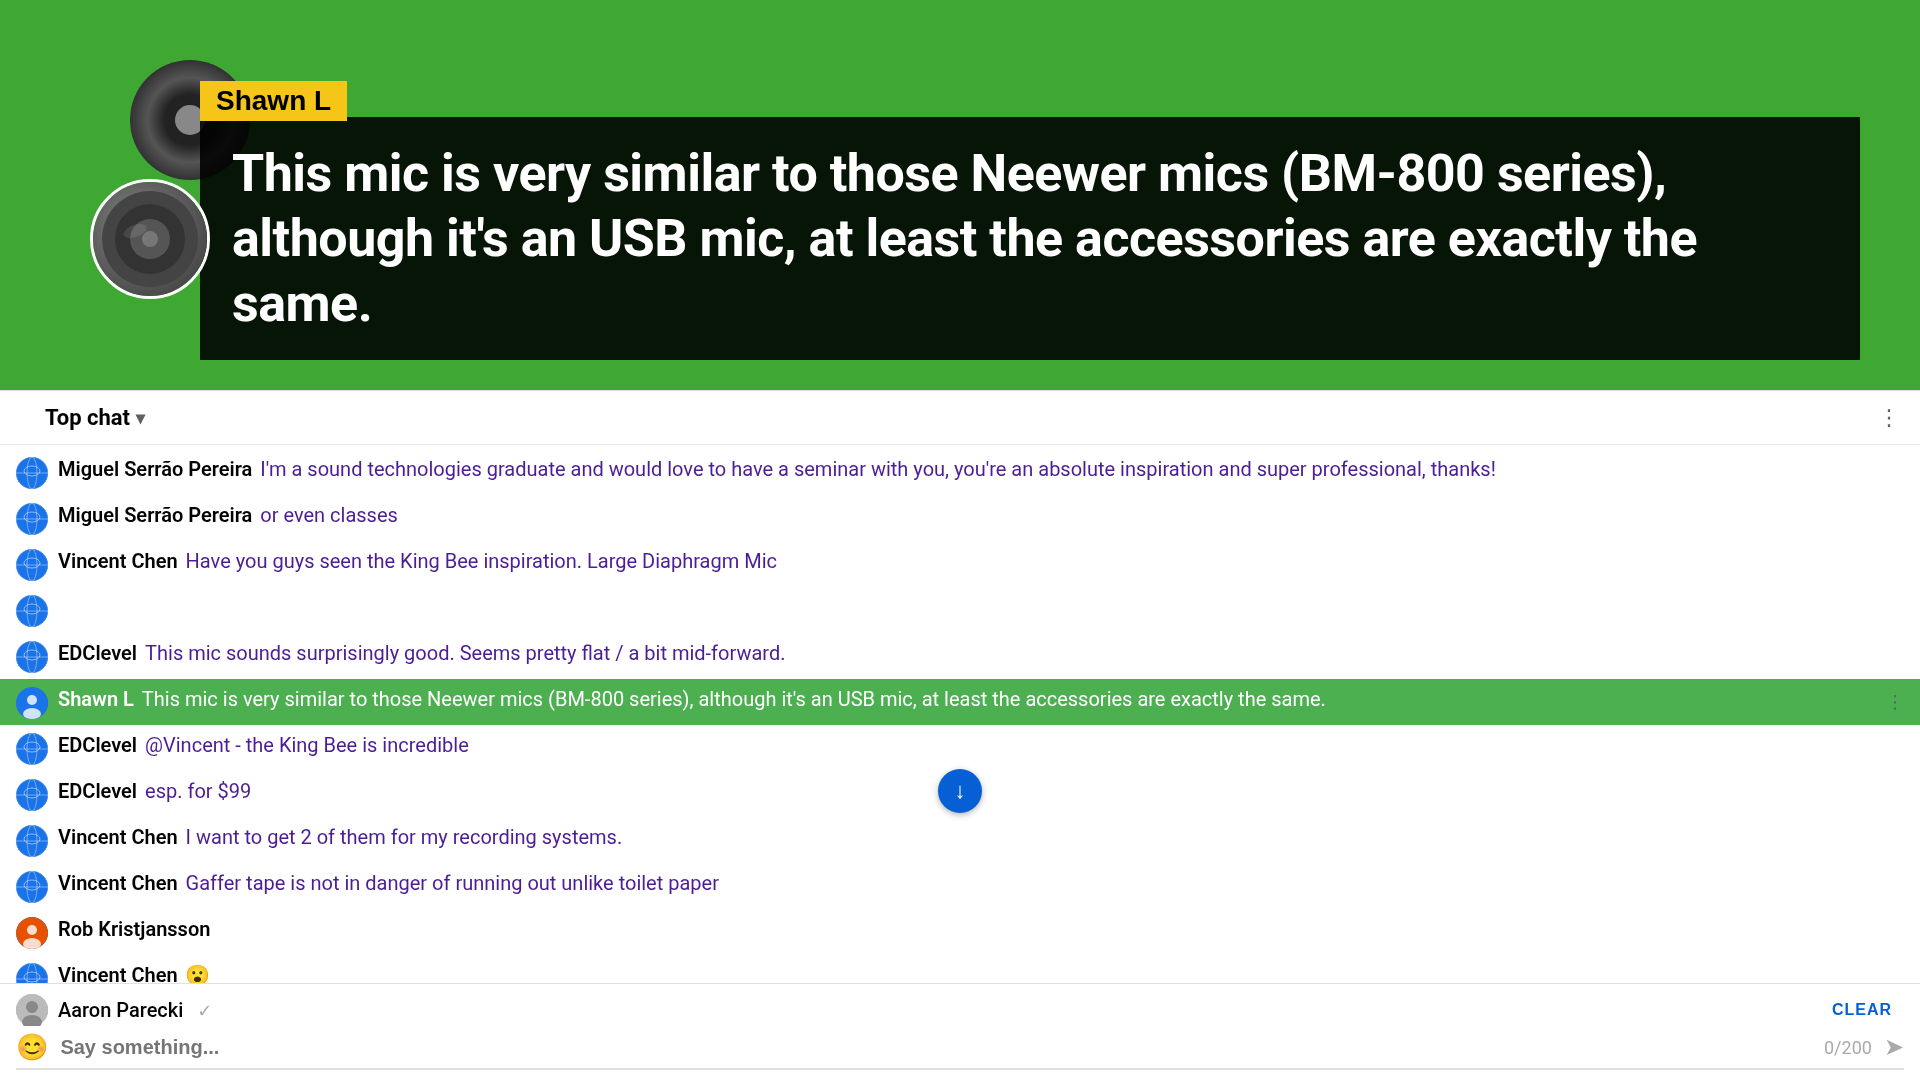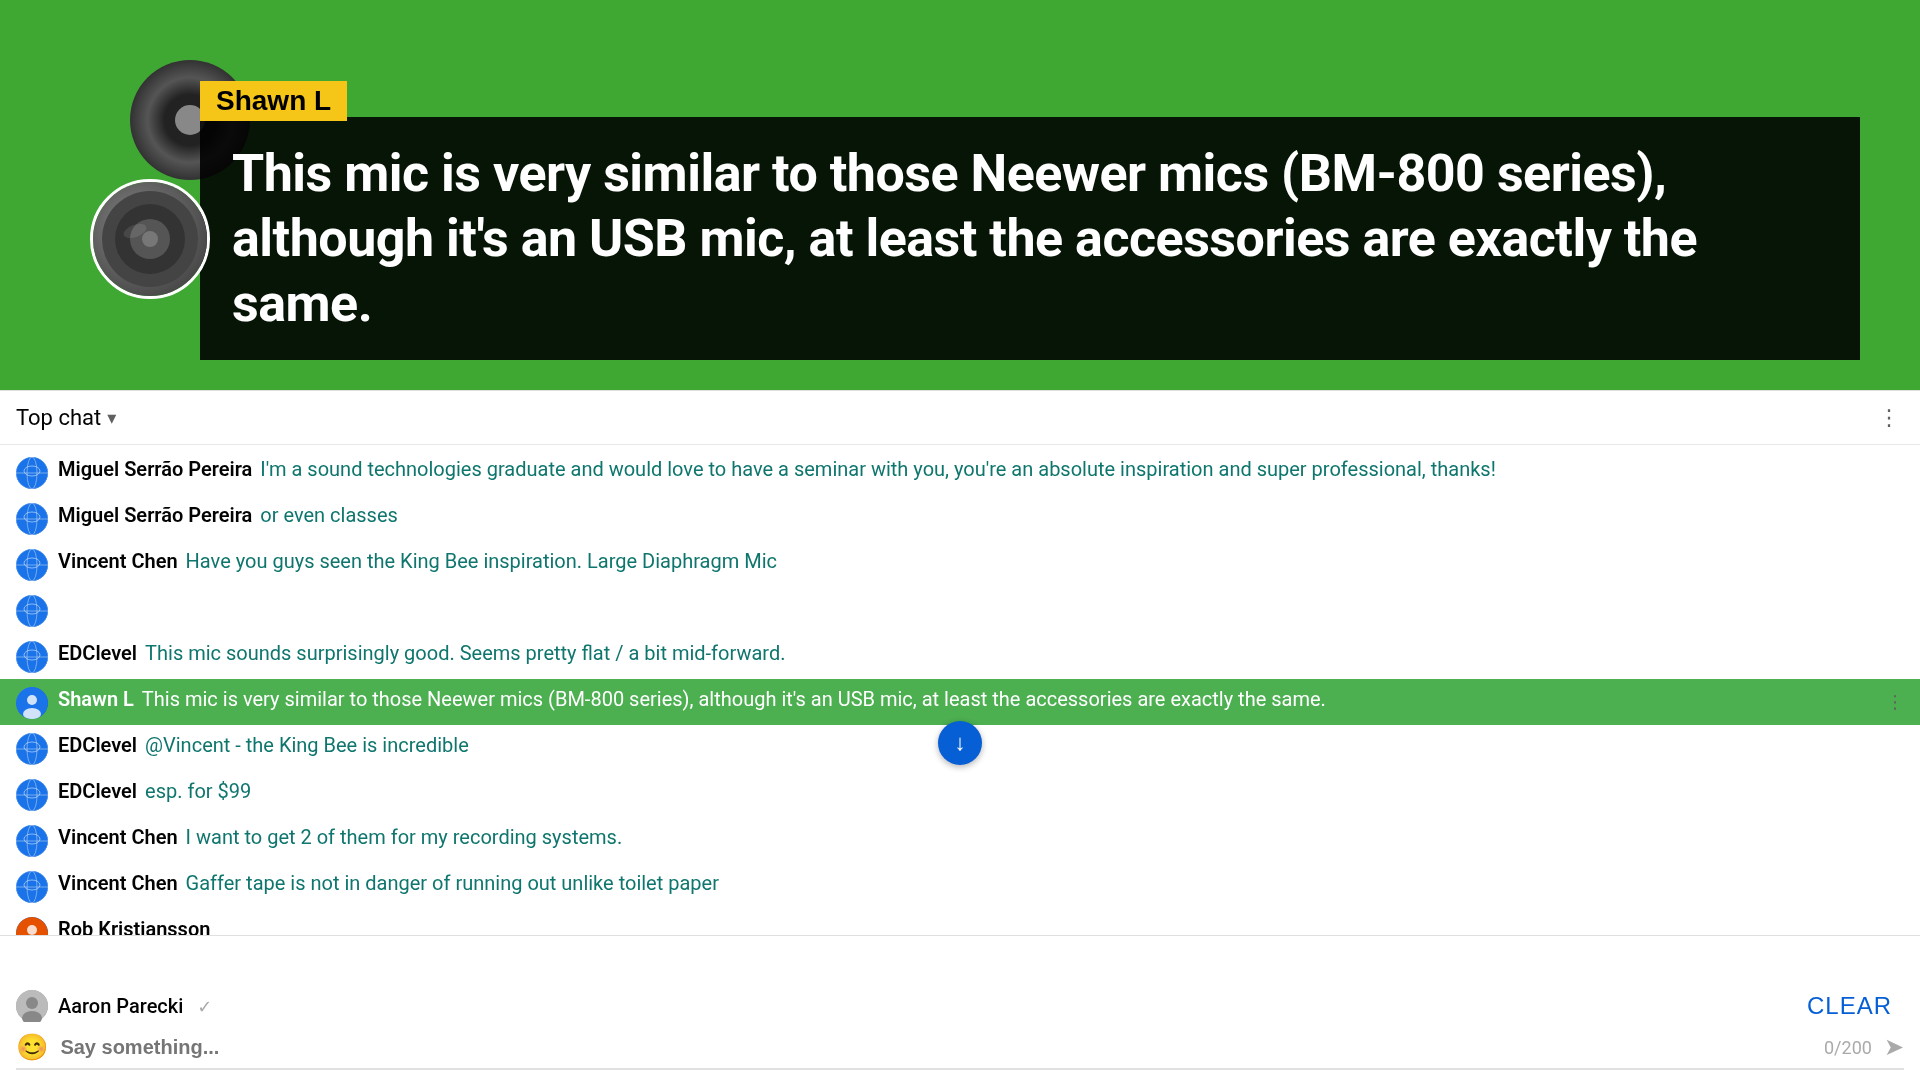--- a/index.html
+++ b/index.html
@@ -103,23 +103,24 @@
       padding: 10px 16px;
       border-bottom: 1px solid #e8e8e8;
       flex-shrink: 0;
     }
 
     #top-chat-label {
       display: flex;
       align-items: center;
       gap: 6px;
       font-size: 22px;
-      font-weight: 400;
+      font-weight: 700;
       color: #030303;
       cursor: pointer;
+      margin-left: 29px;
     }
 
     #chevron-down-icon {
       font-size: 18px;
       color: #606060;
     }
 
     #chat-options-icon {
       font-size: 22px;
       color: #606060;
@@ -188,21 +189,21 @@
       color: #030303;
       white-space: nowrap;
     }
 
     .msg-author.shawn {
       color: #065fd4;
     }
 
     .msg-text {
       font-size: 20px;
-      color: #0f766e;
+      color: #4c1d95;
     }
 
     .chat-message.highlighted .msg-author,
     .chat-message.highlighted .msg-text {
       color: #fff;
     }
 
     .msg-more-icon {
       position: absolute;
       right: 16px;
@@ -243,21 +244,20 @@
       border-top: 1px solid #e0e0e0;
       padding: 10px 16px;
       flex-shrink: 0;
     }
 
     #chat-input-top {
       display: flex;
       align-items: center;
       justify-content: space-between;
       margin-bottom: 6px;
-      margin-top: 40px;
     }
 
     #chat-user-info {
       display: flex;
       align-items: center;
       gap: 10px;
     }
 
     #input-avatar {
       width: 32px;
@@ -277,22 +277,22 @@
       font-weight: 500;
     }
 
     #input-verified {
       color: #aaa;
       font-size: 18px;
       margin-left: 4px;
     }
 
     #clear-button {
-      font-size: 24px;
-      font-weight: 400;
+      font-size: 16px;
+      font-weight: 700;
       color: #065fd4;
       background: none;
       border: none;
       cursor: pointer;
       letter-spacing: 1px;
       padding: 6px 12px;
       border-radius: 4px;
     }
 
     #chat-input-row {

